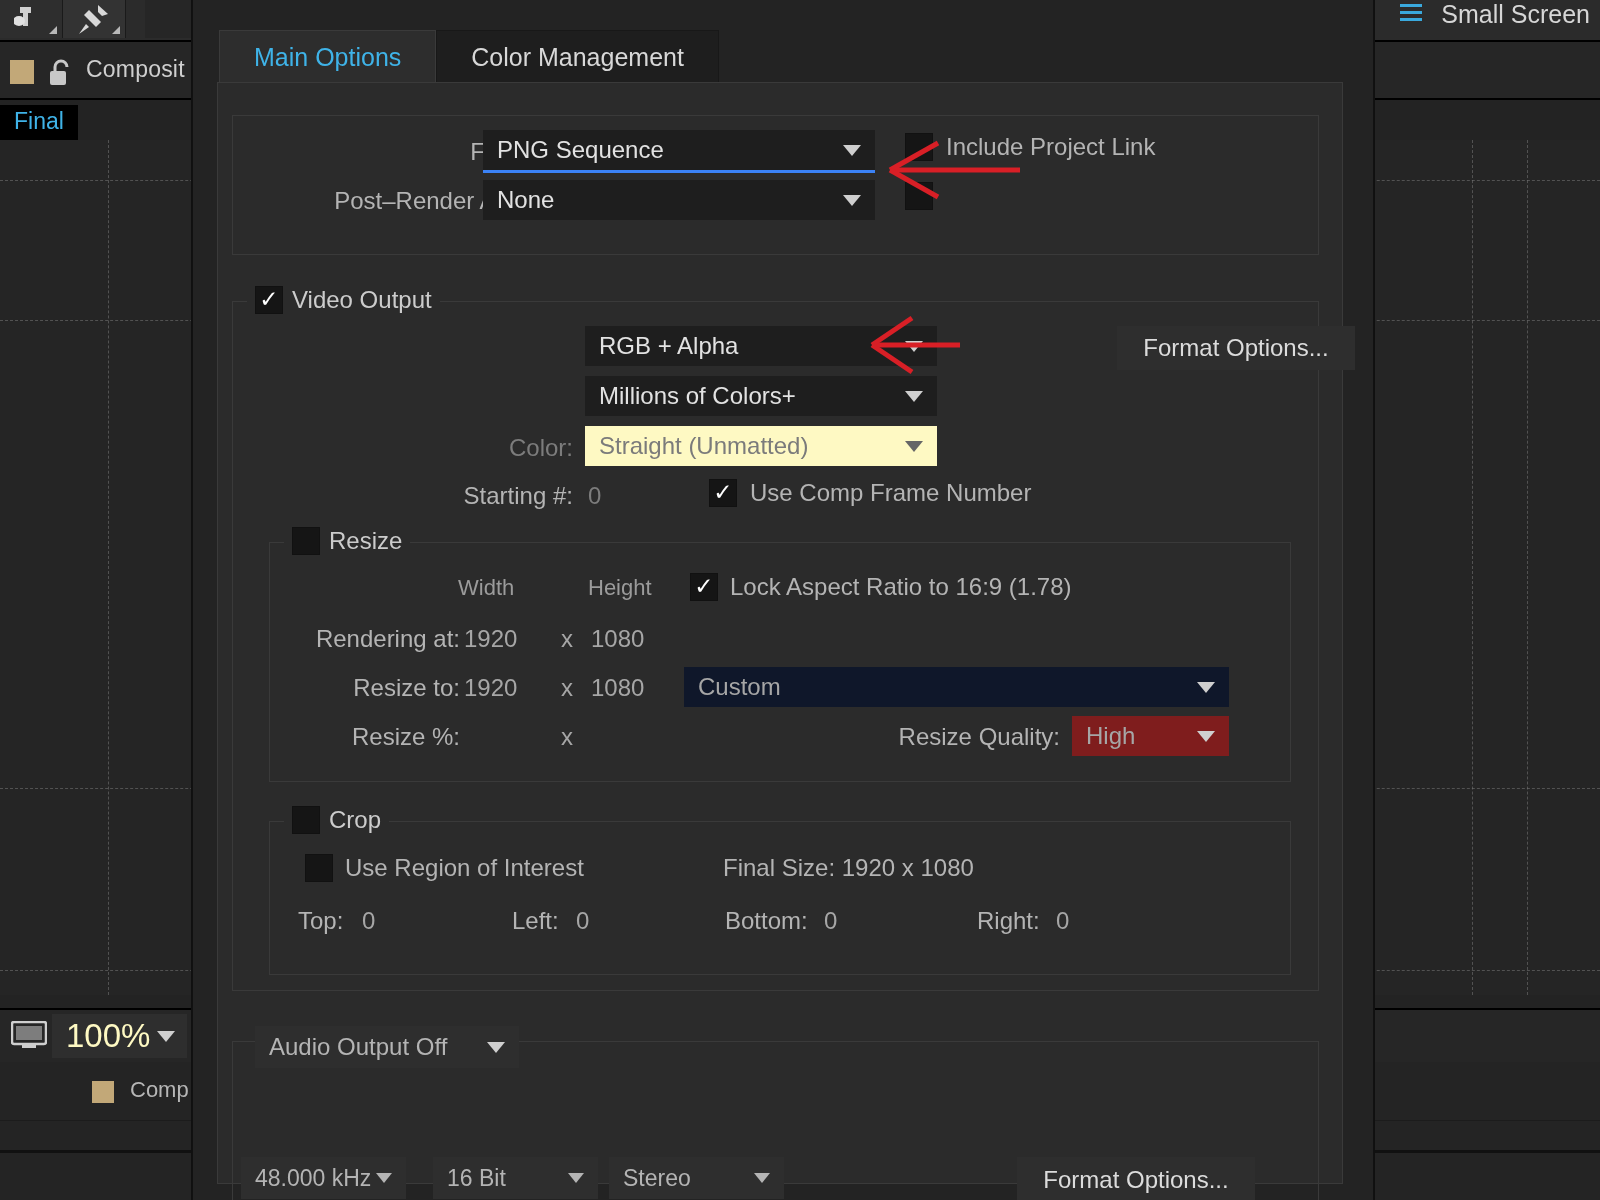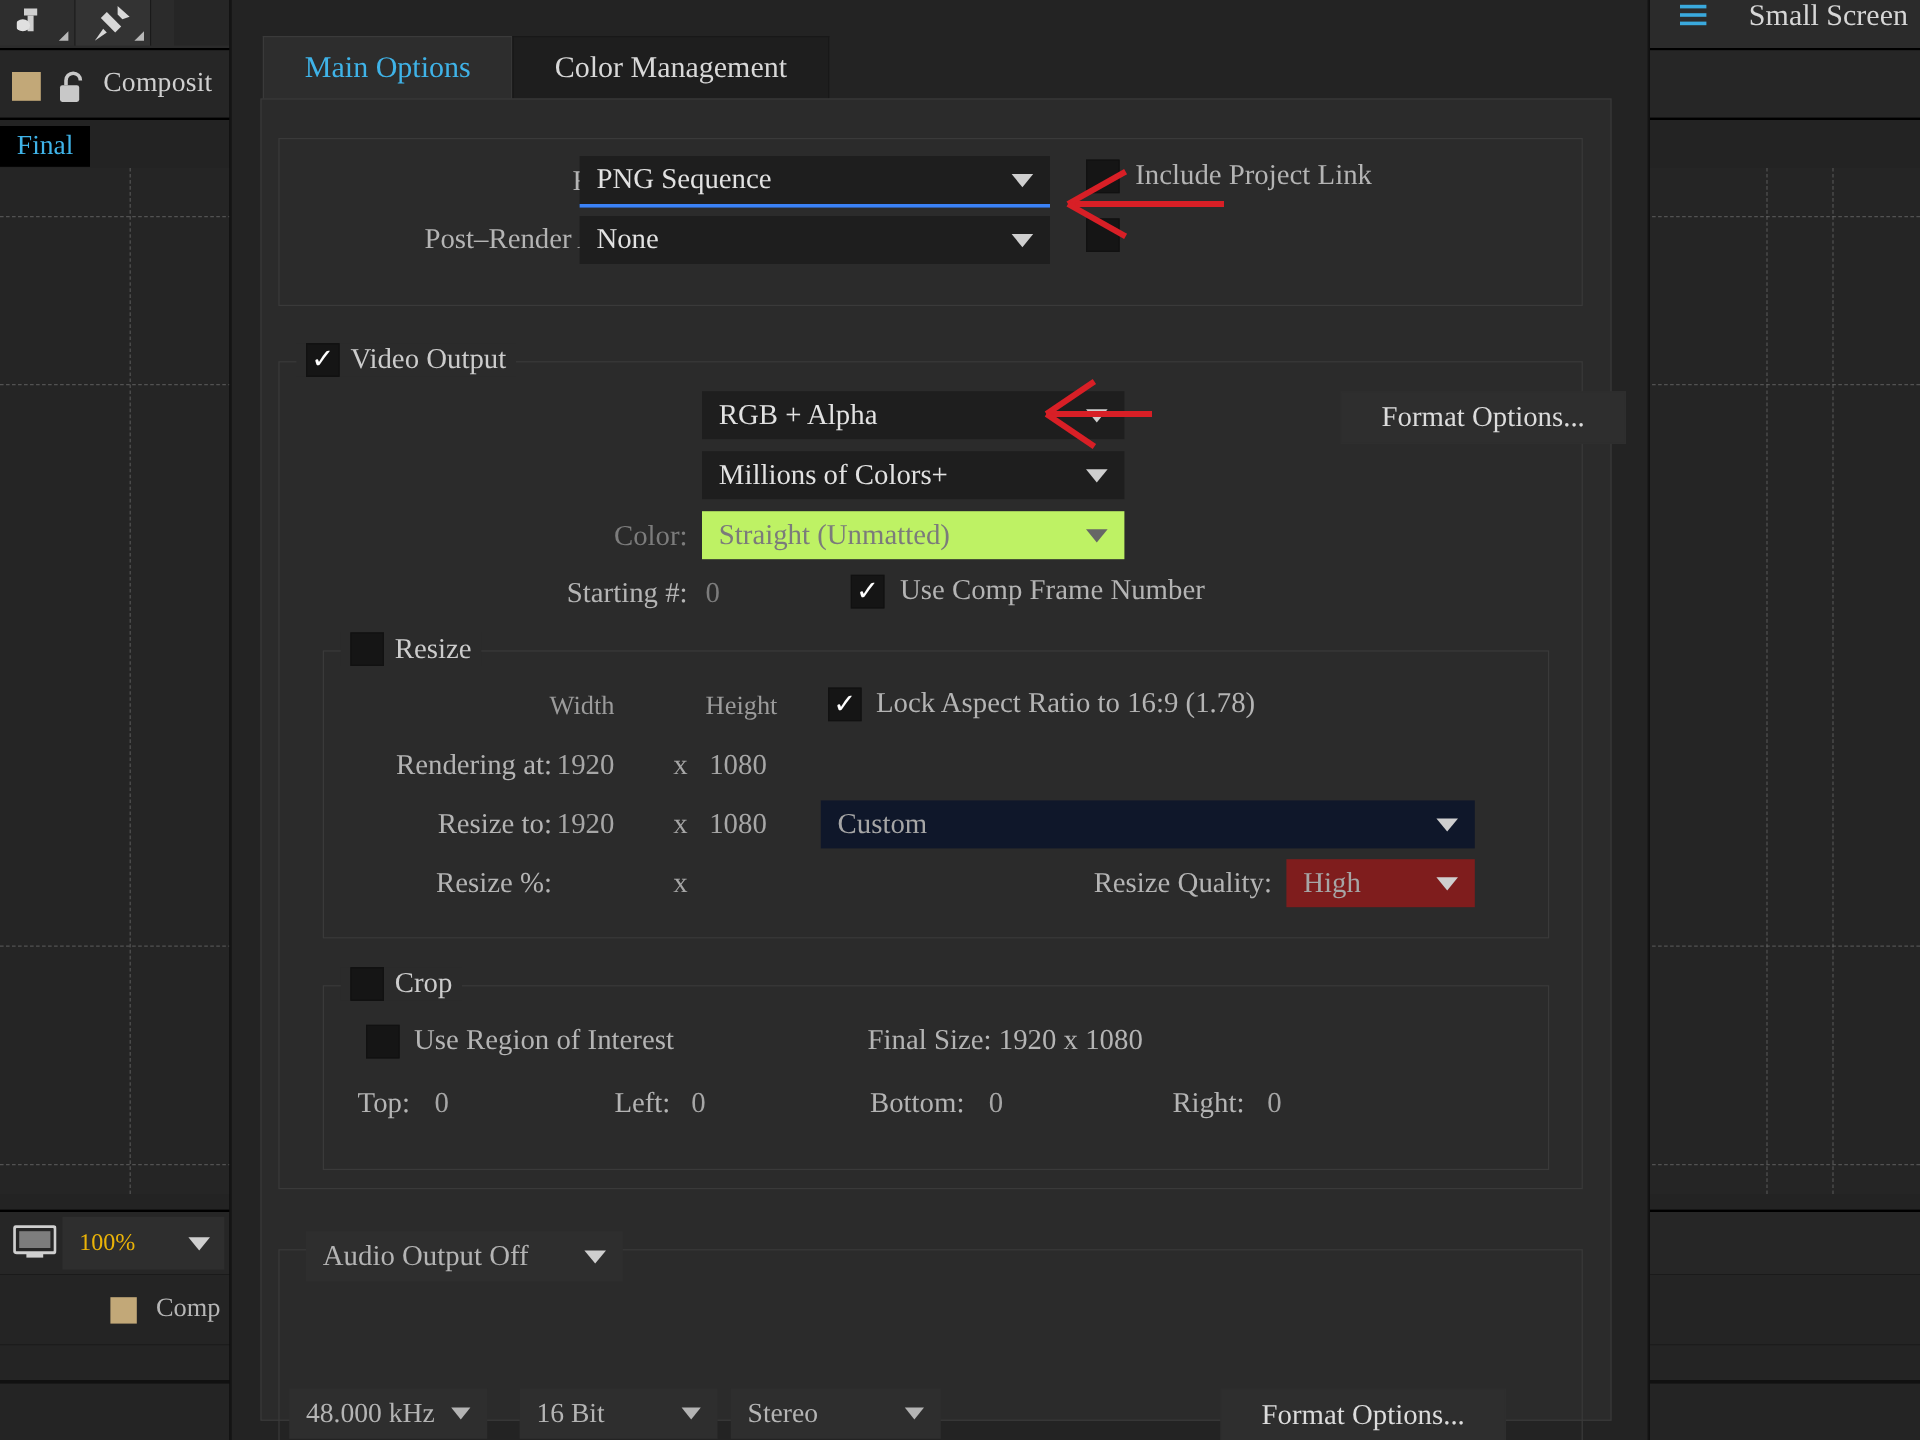--- a/index.html
+++ b/index.html
@@ -11,21 +11,20 @@
     height: 1200px;
     overflow: hidden;
     font-family: "Liberation Sans", sans-serif;
     -webkit-font-smoothing: antialiased;
   }
   #root {
     position: relative;
     width: 1600px;
     height: 1200px;
     background: #232323;
-    font-family: Liberation Serif, serif;
   }
 
   
   .app-bg { position: absolute; inset: 0; background: #232323; }
 
   .toolbar {
     position: absolute; left: 0; top: 0; width: 1600px; height: 40px;
     background: #2b2b2b; border-bottom: 2px solid #000;
   }
   .tool-btn {
@@ -86,21 +85,21 @@
     background: #262626; border-top: 2px solid #000; border-bottom: 2px solid #000;
   }
   .monitor-icon-wrap {
     position: absolute; left: 8px; top: 8px; width: 42px; height: 34px;
     display: flex; align-items: center; justify-content: center;
   }
   .zoom-field {
     position: absolute; left: 52px; top: 4px; width: 135px; height: 44px;
     background: #2e2e2e; display: flex; align-items: center;
   }
-  .zoom-val { color: #eab308; font-size: 20px; margin-left: 14px; }
+  .zoom-val { color: #fef9c3; font-size: 33px; margin-left: 14px; }
   .zoom-caret {
     position: absolute; right: 12px; top: 17px;
     width: 0; height: 0; border-left: 9px solid transparent;
     border-right: 9px solid transparent; border-top: 11px solid #cfcfcf;
   }
 
   .lower-panel {
     position: absolute; left: 0; top: 1062px; width: 1600px; height: 138px;
     background: #242424;
   }
@@ -173,21 +172,21 @@
   .lbl.dim { color: #7c7c7c; }
   .lbl.small { font-size: 22px; }
   .val { position: absolute; color: #a6a6a6; font-size: 24px; }
 
   .dd {
     position: absolute; height: 40px; background: #1e1e1e;
     display: flex; align-items: center;
     color: #e2e2e2; font-size: 24px; cursor: default;
   }
   .dd > .dd-text { margin-left: 14px; white-space: nowrap; }
-  .dd.disabled { background: #bef264; }
+  .dd.disabled { background: #fef9c3; }
   .dd.disabled > .dd-text { color: #7b7b7b; }
   .dd-caret {
     position: absolute; right: 14px; top: 50%; margin-top: -5px;
     width: 0; height: 0;
     border-left: 9px solid transparent; border-right: 9px solid transparent;
     border-top: 11px solid #cfcfcf;
   }
   .dd.disabled .dd-caret { border-top-color: #666; }
   .dd.focused { border-bottom: 3px solid #3b82f6; }
 

